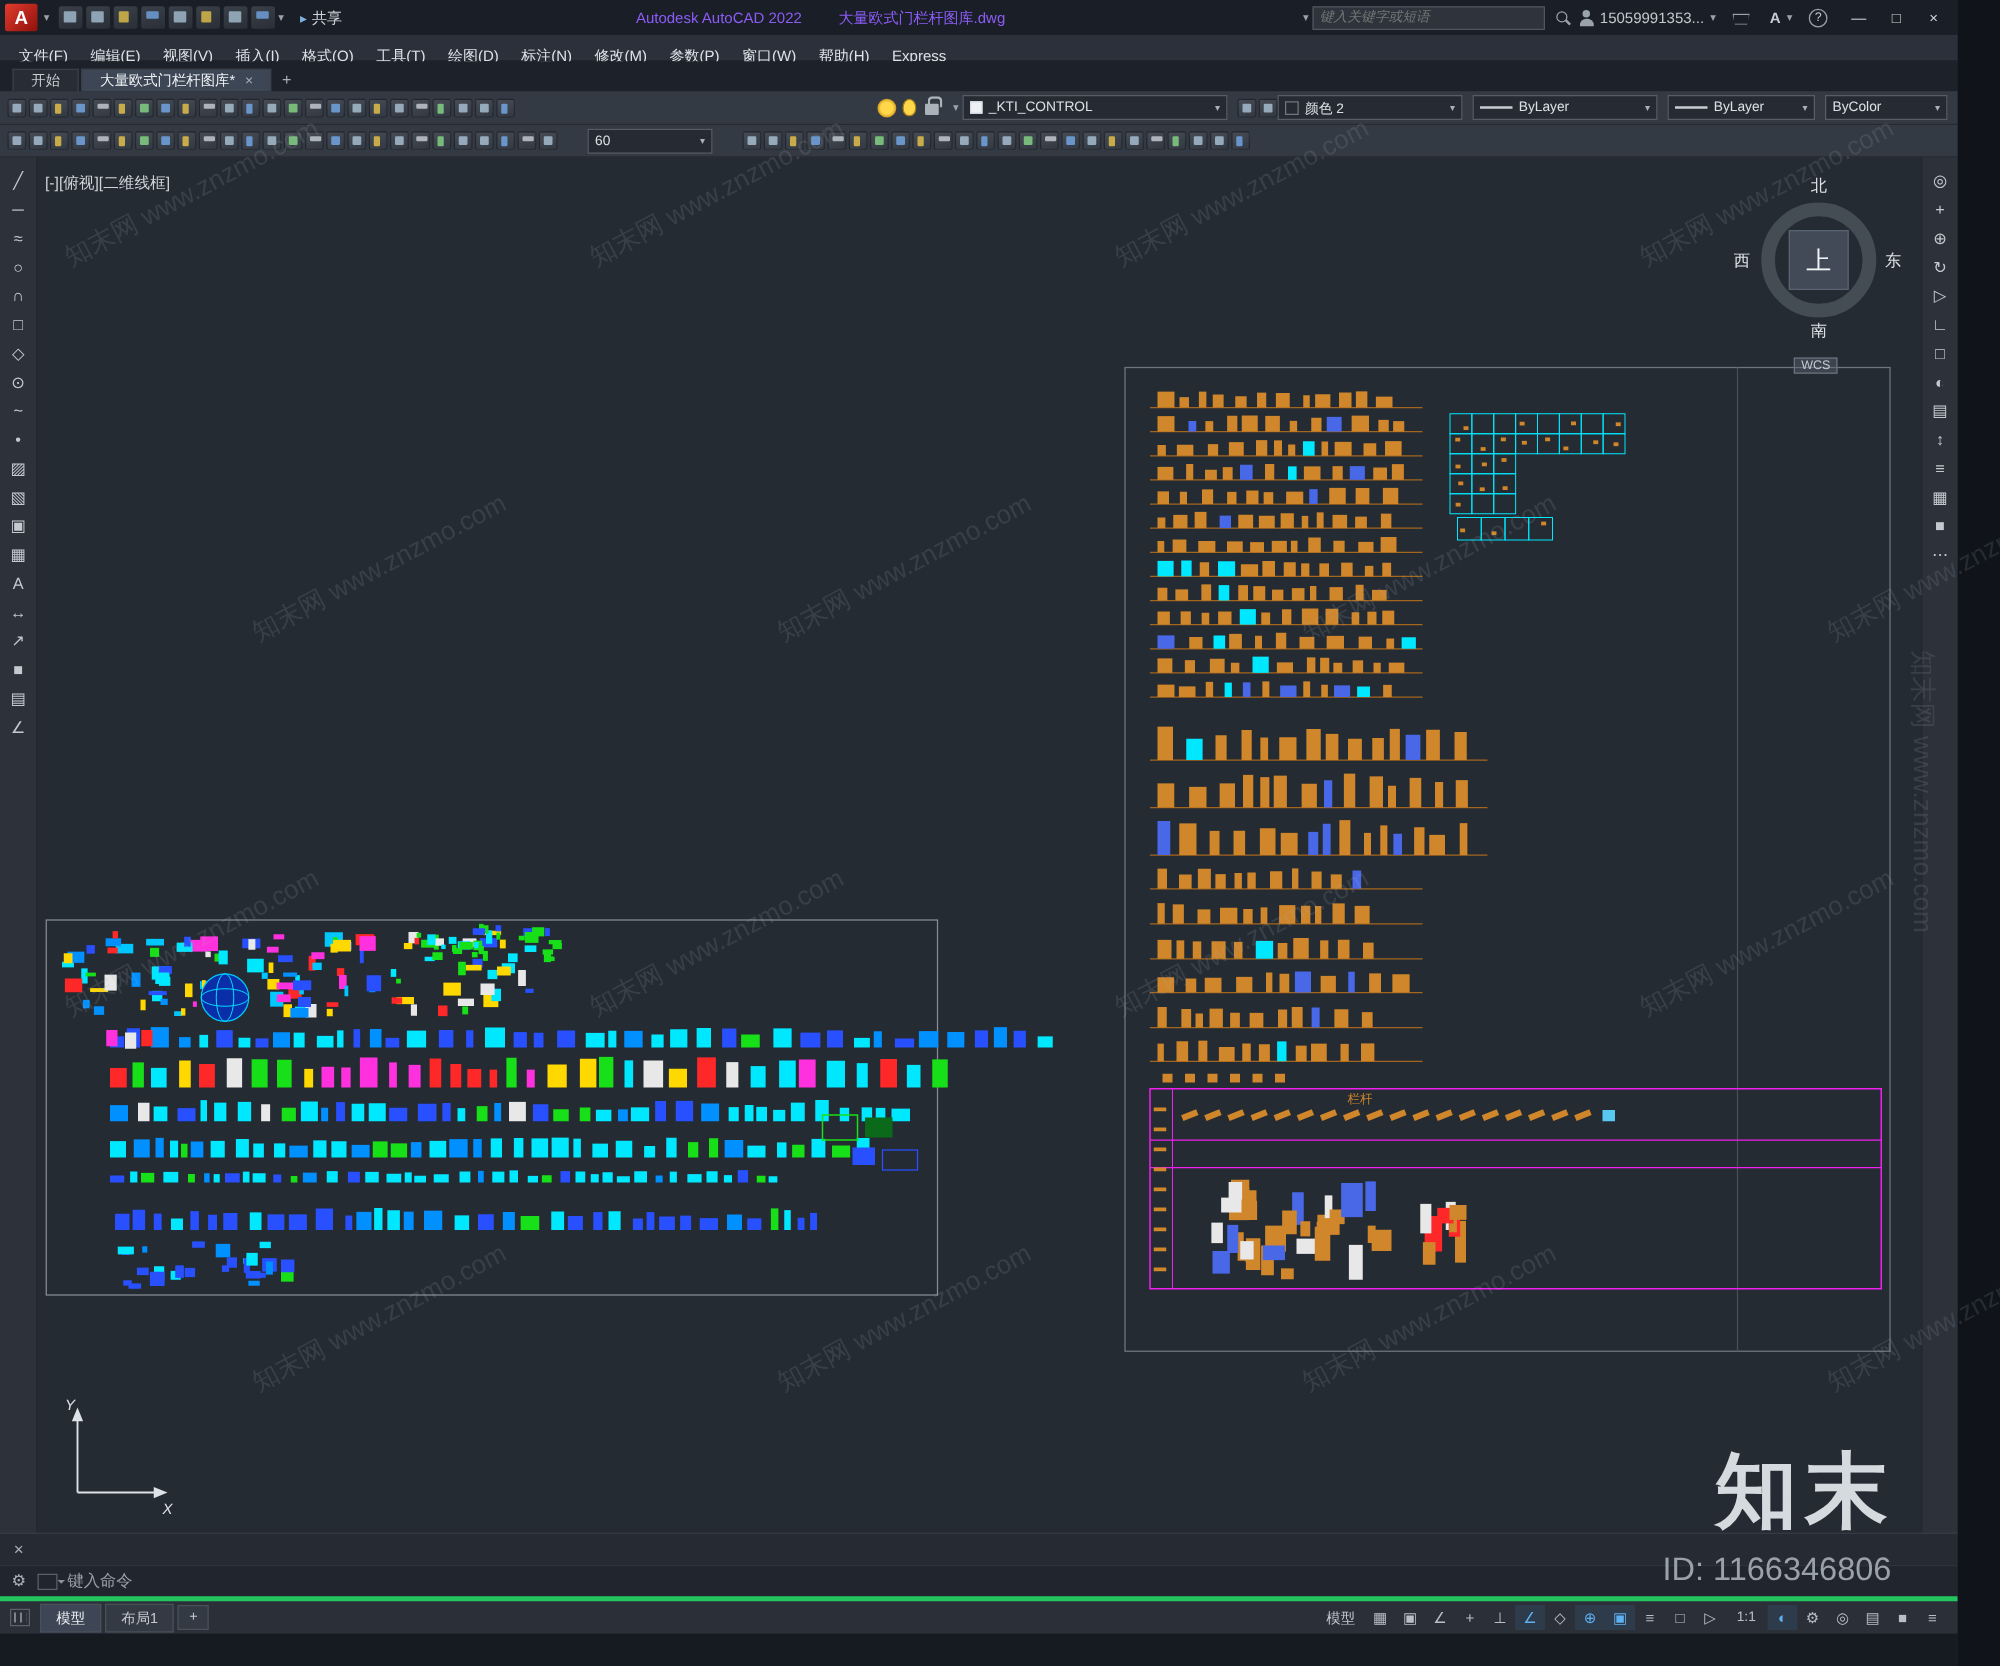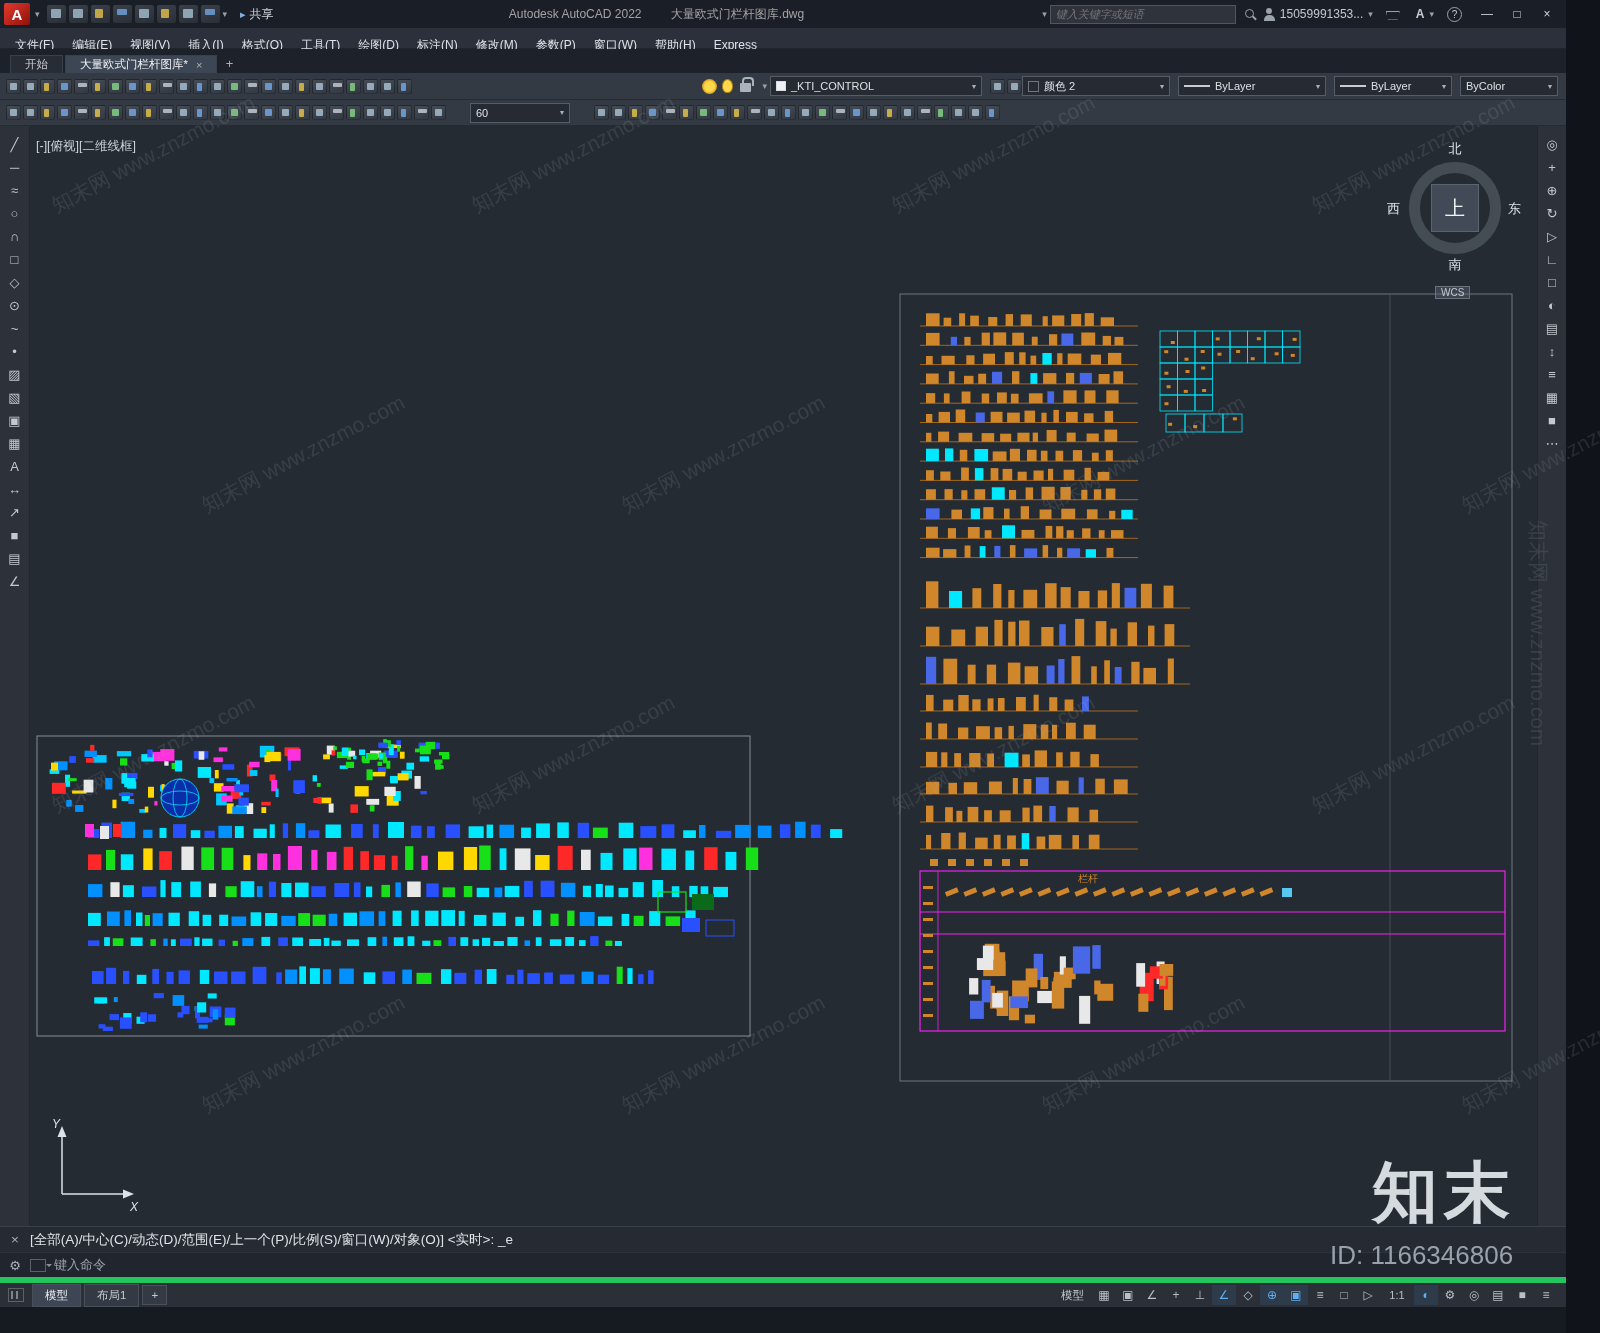--- a/index.html
+++ b/index.html
@@ -17,21 +17,21 @@
     border-radius:2px;margin-right:2px;}
   .tb-caret{font-size:9px;color:#9aa1a9;padding:0 3px;}
   .qat{display:flex;gap:3px;margin-left:4px;align-items:center;}
   .qicon{width:19px;height:18px;border-radius:2px;background:linear-gradient(160deg,#3a4049,#2a2f37);
     position:relative;}
   .qicon::after{content:"";position:absolute;left:4px;top:4px;width:10px;height:9px;background:#9fb6c8;opacity:.85;border-radius:1px;}
   .qicon:nth-child(3n)::after{background:#d8b84a;width:8px;}
   .qicon:nth-child(4n)::after{background:#6f9fd8;height:6px;}
   .share-wrap{display:flex;align-items:center;gap:4px;margin-left:10px;color:#cfd4da;}
   .share-arrow{color:#7fb2e0;font-size:11px;}
-  .title-center{flex:1;text-align:center;color:#a3a3a3;white-space:nowrap;}
+  .title-center{flex:1;text-align:center;color:#8b5cf6;white-space:nowrap;}
   .title-center .doc{margin-left:26px;}
   .searchbox{width:186px;height:19px;background:#2e333c;border:1px solid #50565e;
     display:flex;align-items:center;padding:0 5px;margin-right:8px;justify-content:center;}
   .searchbox input{flex:1;background:transparent;border:none;outline:none;color:#98a0a8;
     font-size:11px;font-style:italic;font-family:inherit;}
   .mag{width:13px;height:13px;position:relative;flex:none;}
   .mag::before{content:"";position:absolute;left:1px;top:1px;width:7px;height:7px;border:1.5px solid #9aa2aa;border-radius:50%;}
   .mag::after{content:"";position:absolute;left:8px;top:9px;width:5px;height:1.5px;background:#9aa2aa;transform:rotate(45deg);}
   .person{width:13px;height:13px;position:relative;margin:0 4px 0 6px;}
   .person::before{content:"";position:absolute;left:3.5px;top:0;width:6px;height:6px;border-radius:50%;background:#9aa2aa;}
@@ -117,21 +117,21 @@
   
   .cmdline{height:26px;background:#262b33;border-top:1px solid #3a4049;display:flex;
     align-items:center;flex:none;color:#dde2e7;font-size:13.5px;}
   .cmd-gutter{width:30px;display:flex;align-items:center;justify-content:center;color:#aab0b8;flex:none;}
   .cmdinput{height:25px;background:#21262e;display:flex;align-items:center;flex:none;
     color:#98a0a8;font-size:13px;border-top:1px solid #2d323b;}
   .cmd-prompt-icon{width:16px;height:13px;border:1px solid #5a6168;margin-right:8px;position:relative;flex:none;}
   .cmd-prompt-icon::after{content:"";position:absolute;right:-7px;top:4px;border:3px solid transparent;border-top-color:#8a9199;}
 
   
-  .statusbar{height:30px;background:#2a2f38;border-top:6px solid #22c55e;display:flex;
+  .statusbar{height:30px;background:#2a2f38;border-top:4px solid #22c55e;display:flex;
     align-items:center;padding:0 8px;flex:none;font-size:11.5px;color:#c4cad0;}
   .sb-micon{width:16px;height:14px;border:1px solid #5a6168;margin-right:8px;position:relative;flex:none;}
   .sb-micon::after{content:"";position:absolute;inset:2px;background:
     repeating-linear-gradient(90deg,#7d848c 0 2px,transparent 2px 5px);}
   .sheet-tab{padding:3px 12px;background:#343a43;border:1px solid #4a5059;margin-right:3px;white-space:nowrap;}
   .sheet-tab.active{background:#3e4document55;background:#3e4655;color:#eef1f4;}
   .sheet-tab.plus{padding:3px 8px;}
   .sb-model-label{margin:0 8px;}
   .sicon-strip{display:flex;align-items:center;}
   .sicon{width:24px;height:20px;display:flex;align-items:center;justify-content:center;
@@ -1309,21 +1309,20 @@
         <div class="ptool">
           <span>⋯</span>
         </div>
     </div>
   </div>
 
   <div class="cmdline">
     <div class="cmd-gutter">
       <span>×</span>
     </div>
-    <div class="cmd-text">[全部(A)/中心(C)/动态(D)/范围(E)/上一个(P)/比例(S)/窗口(W)/对象(O)] &lt;实时&gt;: _e</div>
   </div>
   <div class="cmdinput">
     <div class="cmd-gutter">
       <span>⚙</span>
     </div>
     <span class="cmd-prompt-icon"></span>
     <span>键入命令</span>
   </div>
 
   <div class="statusbar">

